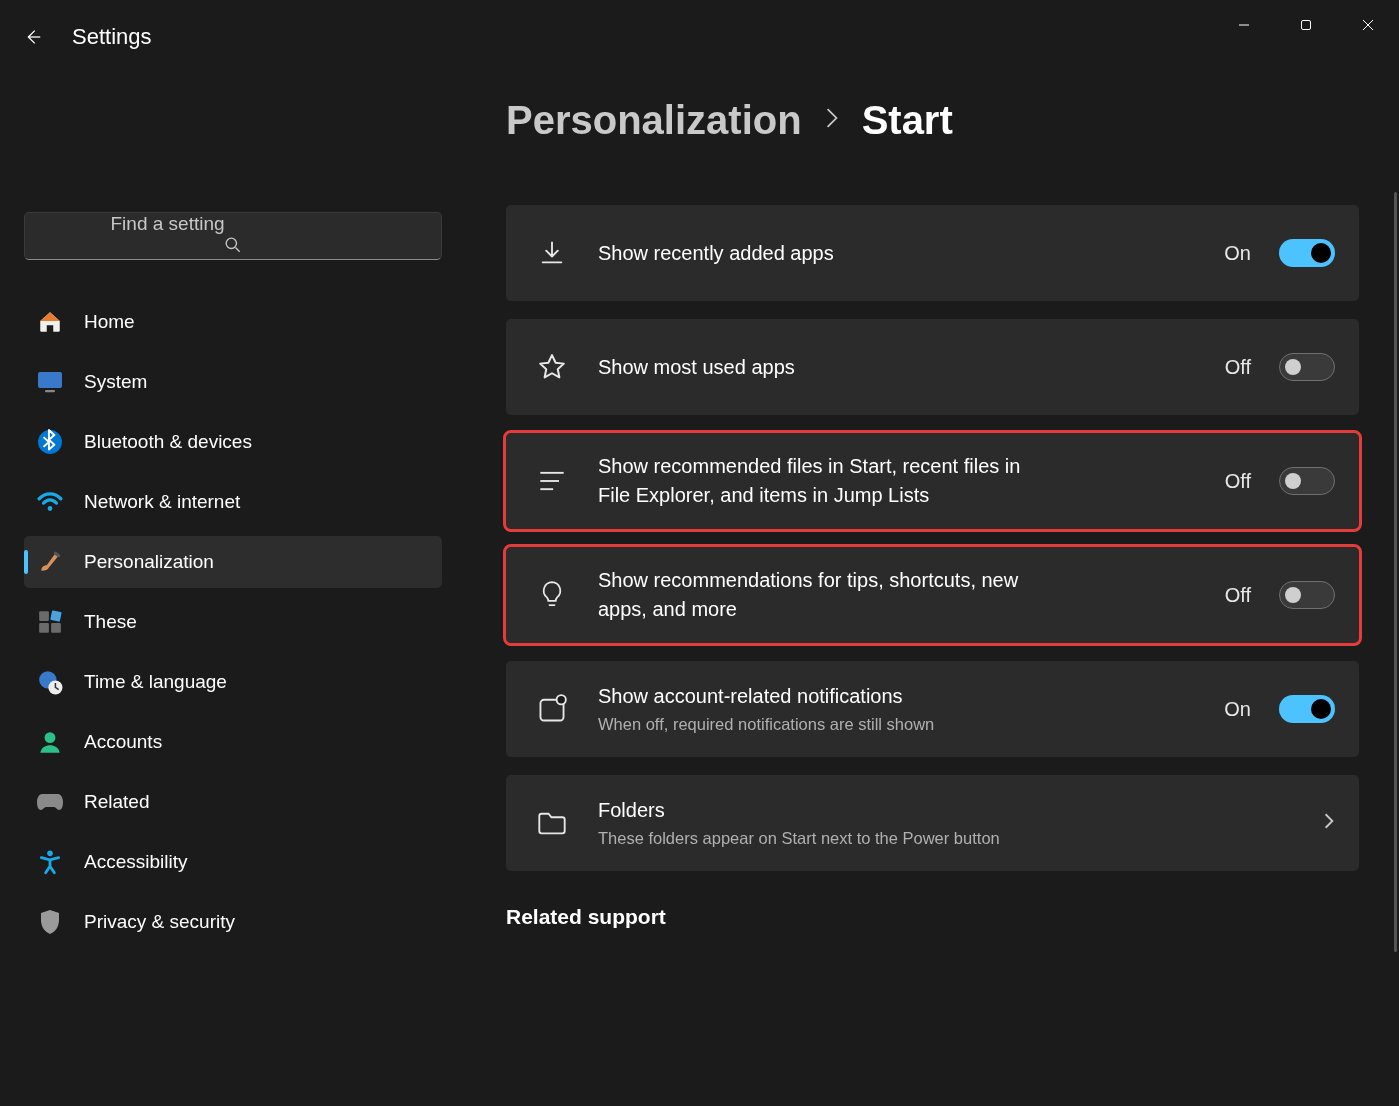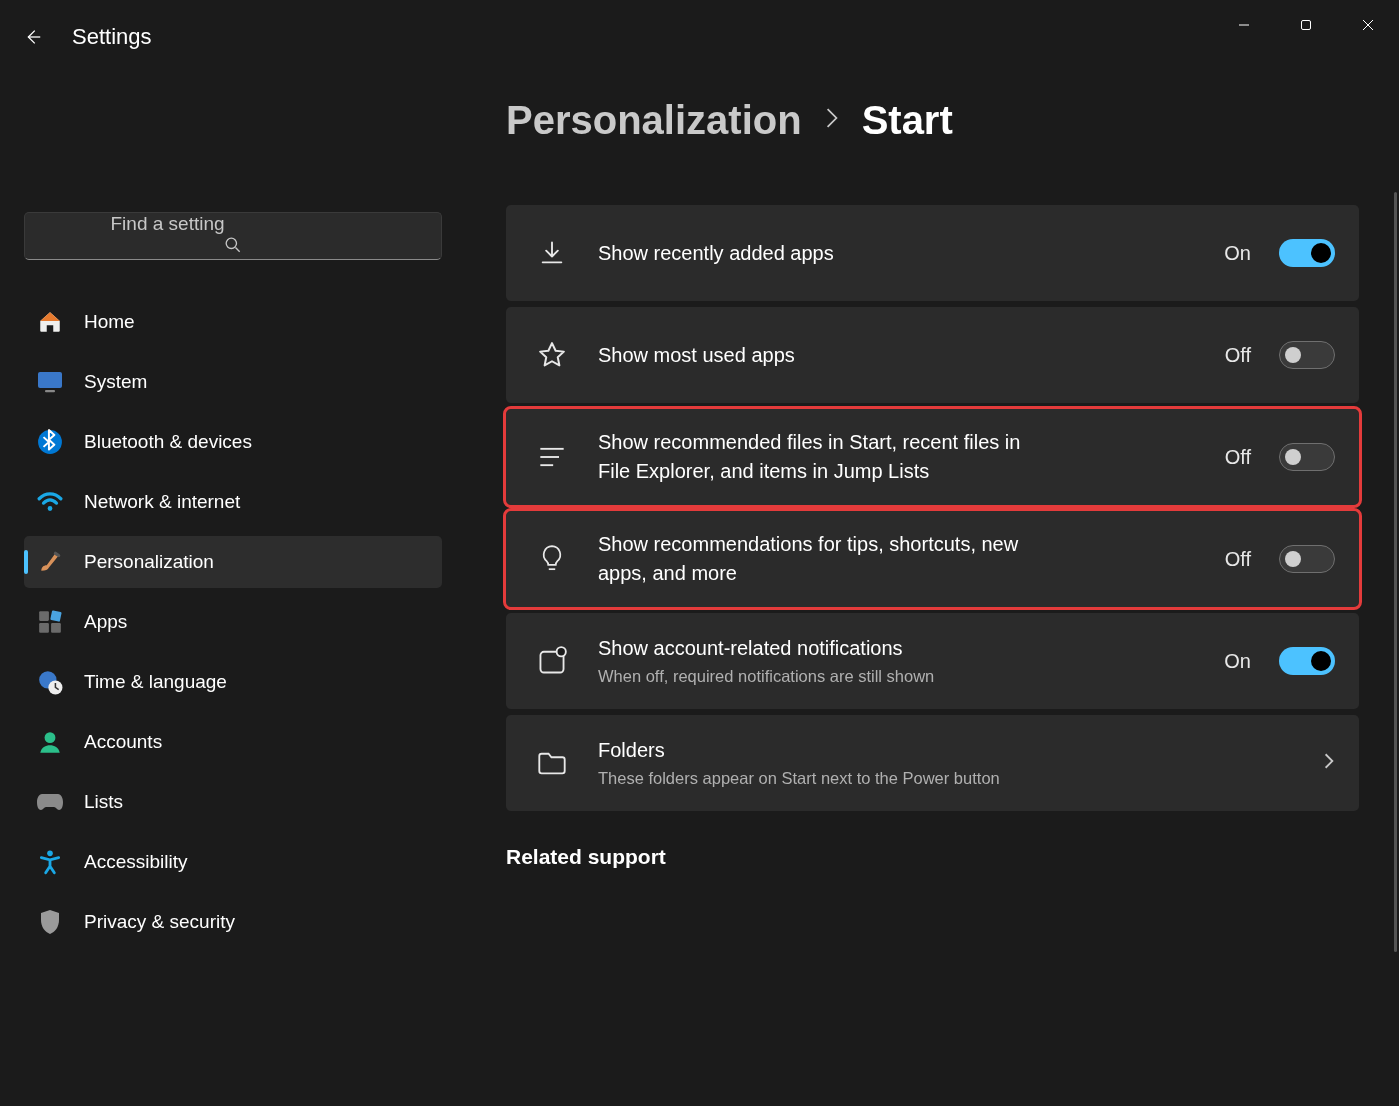--- a/index.html
+++ b/index.html
@@ -99,21 +99,21 @@
       overflow-y: auto;
     }
     .breadcrumb {
       display:flex; align-items:center; gap: 22px;
       margin-bottom: 62px;
     }
     .crumb-parent { font-size: 40px; font-weight:600; color:#c9c9c9; cursor:pointer;}
     .crumb-sep { font-size: 26px; color:#c9c9c9; }
     .crumb-current { font-size: 40px; font-weight:700; color:#fff; }
 
-    .settings-list { display:flex; flex-direction:column; gap:6px; }
+    .settings-list { display:flex; flex-direction:column; gap:18px; }
     .setting-row {
       background:#2b2b2b;
       border-radius: 5px;
       min-height: 96px;
       display:flex; align-items:center;
       padding: 14px 24px 14px 28px;
       gap: 28px;
     }
     .setting-row.highlighted {
       outline: 3px solid #e43b3b;
@@ -244,21 +244,21 @@
       </li>
       <li class="nav-item">
         <span class="nav-icon">
           <svg width="26" height="26" viewBox="0 0 24 24">
               <rect x="2" y="2" width="9" height="9" rx="1" fill="#6b6b6b"></rect>
               <rect x="13" y="2" width="9" height="9" rx="1" fill="#4aa3e0" transform="rotate(12 17.5 6.5)"></rect>
               <rect x="2" y="13" width="9" height="9" rx="1" fill="#6b6b6b"></rect>
               <rect x="13" y="13" width="9" height="9" rx="1" fill="#6b6b6b"></rect>
             </svg>
         </span>
-        <span>Apps</span>
+        <span>These</span>
       </li>
       <li class="nav-item">
         <span class="nav-icon">
           <svg width="26" height="26" viewBox="0 0 24 24">
               <circle cx="10" cy="10" r="8" fill="#3a78c9"></circle>
               <circle cx="17" cy="17" r="6.5" fill="#eee"></circle>
               <path d="M17 13v4l3 2" stroke="#333" stroke-width="1.4" fill="none"></path>
             </svg>
         </span>
         <span>Time &amp; language</span>
@@ -271,21 +271,21 @@
             </svg>
         </span>
         <span>Accounts</span>
       </li>
       <li class="nav-item">
         <span class="nav-icon">
           <svg width="28" height="20" viewBox="0 0 28 20">
               <path d="M6 2h16c3 0 5 4 5 8s-1 8-4 8c-2 0-3-3-5-3h-8c-2 0-3 3-5 3-3 0-4-4-4-8s2-8 5-8z" fill="#8a8a8a"></path>
             </svg>
         </span>
-        <span>Lists</span>
+        <span>Related</span>
       </li>
       <li class="nav-item">
         <span class="nav-icon">
           <svg width="26" height="26" viewBox="0 0 24 24">
               <circle cx="12" cy="4" r="2.6" fill="#1aa8e6"></circle>
               <path d="M4 8l8 2 8-2M12 10v6m0 0-4 6m4-6 4 6" stroke="#1aa8e6" stroke-width="2.6" stroke-linecap="round"></path>
             </svg>
         </span>
         <span>Accessibility</span>
       </li>

